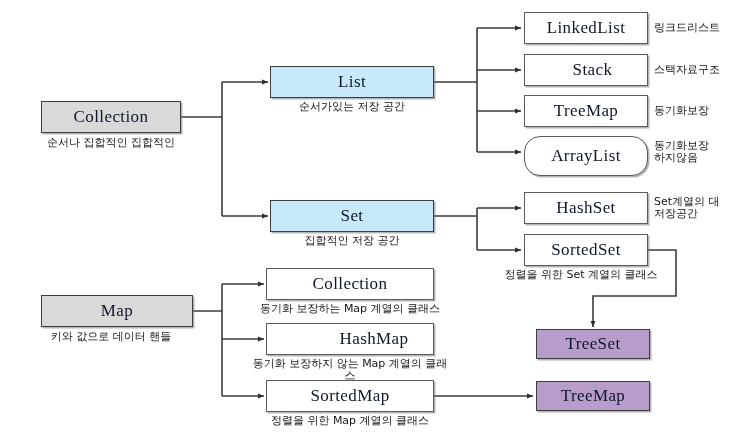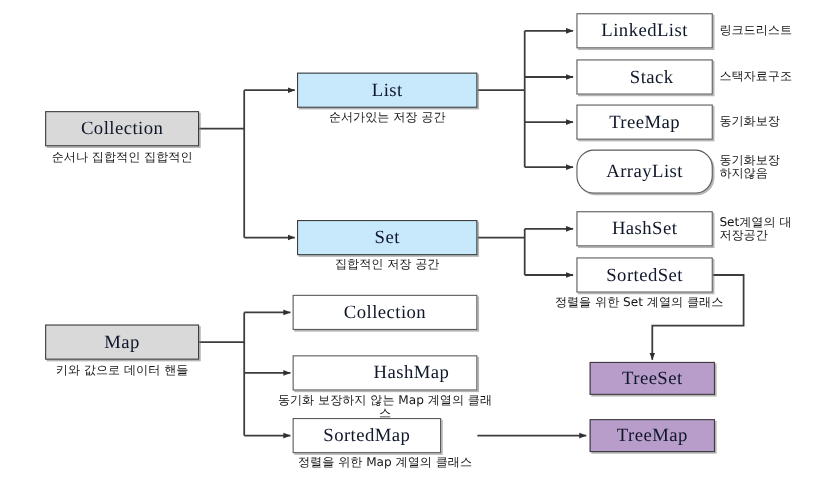--- a/index.html
+++ b/index.html
@@ -150,35 +150,36 @@
     <span>HashSet</span>
   </div>
   <div class="caption left" style="left:654px; top:196px; width:86px;">Set계열의 대
 저장공간</div>
 
   <div class="node plain" style="left:524px; top:234px; width:124px; height:32px;">
     <span>SortedSet</span>
   </div>
   <div class="caption center" style="left:486px; top:269px; width:190px;">정렬을 위한 Set 계열의 클래스</div>
 
-  <div class="node root" style="left:41px; top:295px; width:140px; height:32px;text-align:center;">
+  <div class="node root" style="left:41px; top:295px; width:152px; height:32px;text-align:center;">
     <span>Map</span>
   </div>
   <div class="caption center" style="left:26px; top:331px; width:170px;">키와 값으로 데이터 핸들</div>
 
   <div class="node plain" style="left:266px; top:268px; width:168px; height:32px;">
     <span>Collection</span>
   </div>
+  <div class="caption center" style="left:258px; top:303px; width:184px;">동기화 보장하는 Map 계열의 클래스</div>
 
   <div class="node plain" style="left:266px; top:323px; width:168px; height:32px;padding-left:48px;">
     <span>HashMap</span>
   </div>
   <div class="caption center" style="left:250px; top:358px; width:200px;">동기화 보장하지 않는 Map 계열의 클래스</div>
 
-  <div class="node plain" style="left:266px; top:380px; width:135px; height:32px;">
+  <div class="node plain" style="left:266px; top:380px; width:168px; height:32px;">
     <span>SortedMap</span>
   </div>
   <div class="caption center" style="left:258px; top:415px; width:184px;">정렬을 위한 Map 계열의 클래스</div>
 
   <div class="node purple" style="left:536px; top:329px; width:114px; height:30px;">
     <span>TreeSet</span>
   </div>
 
   <div class="node purple" style="left:536px; top:381px; width:114px; height:30px;">
     <span>TreeMap</span>

